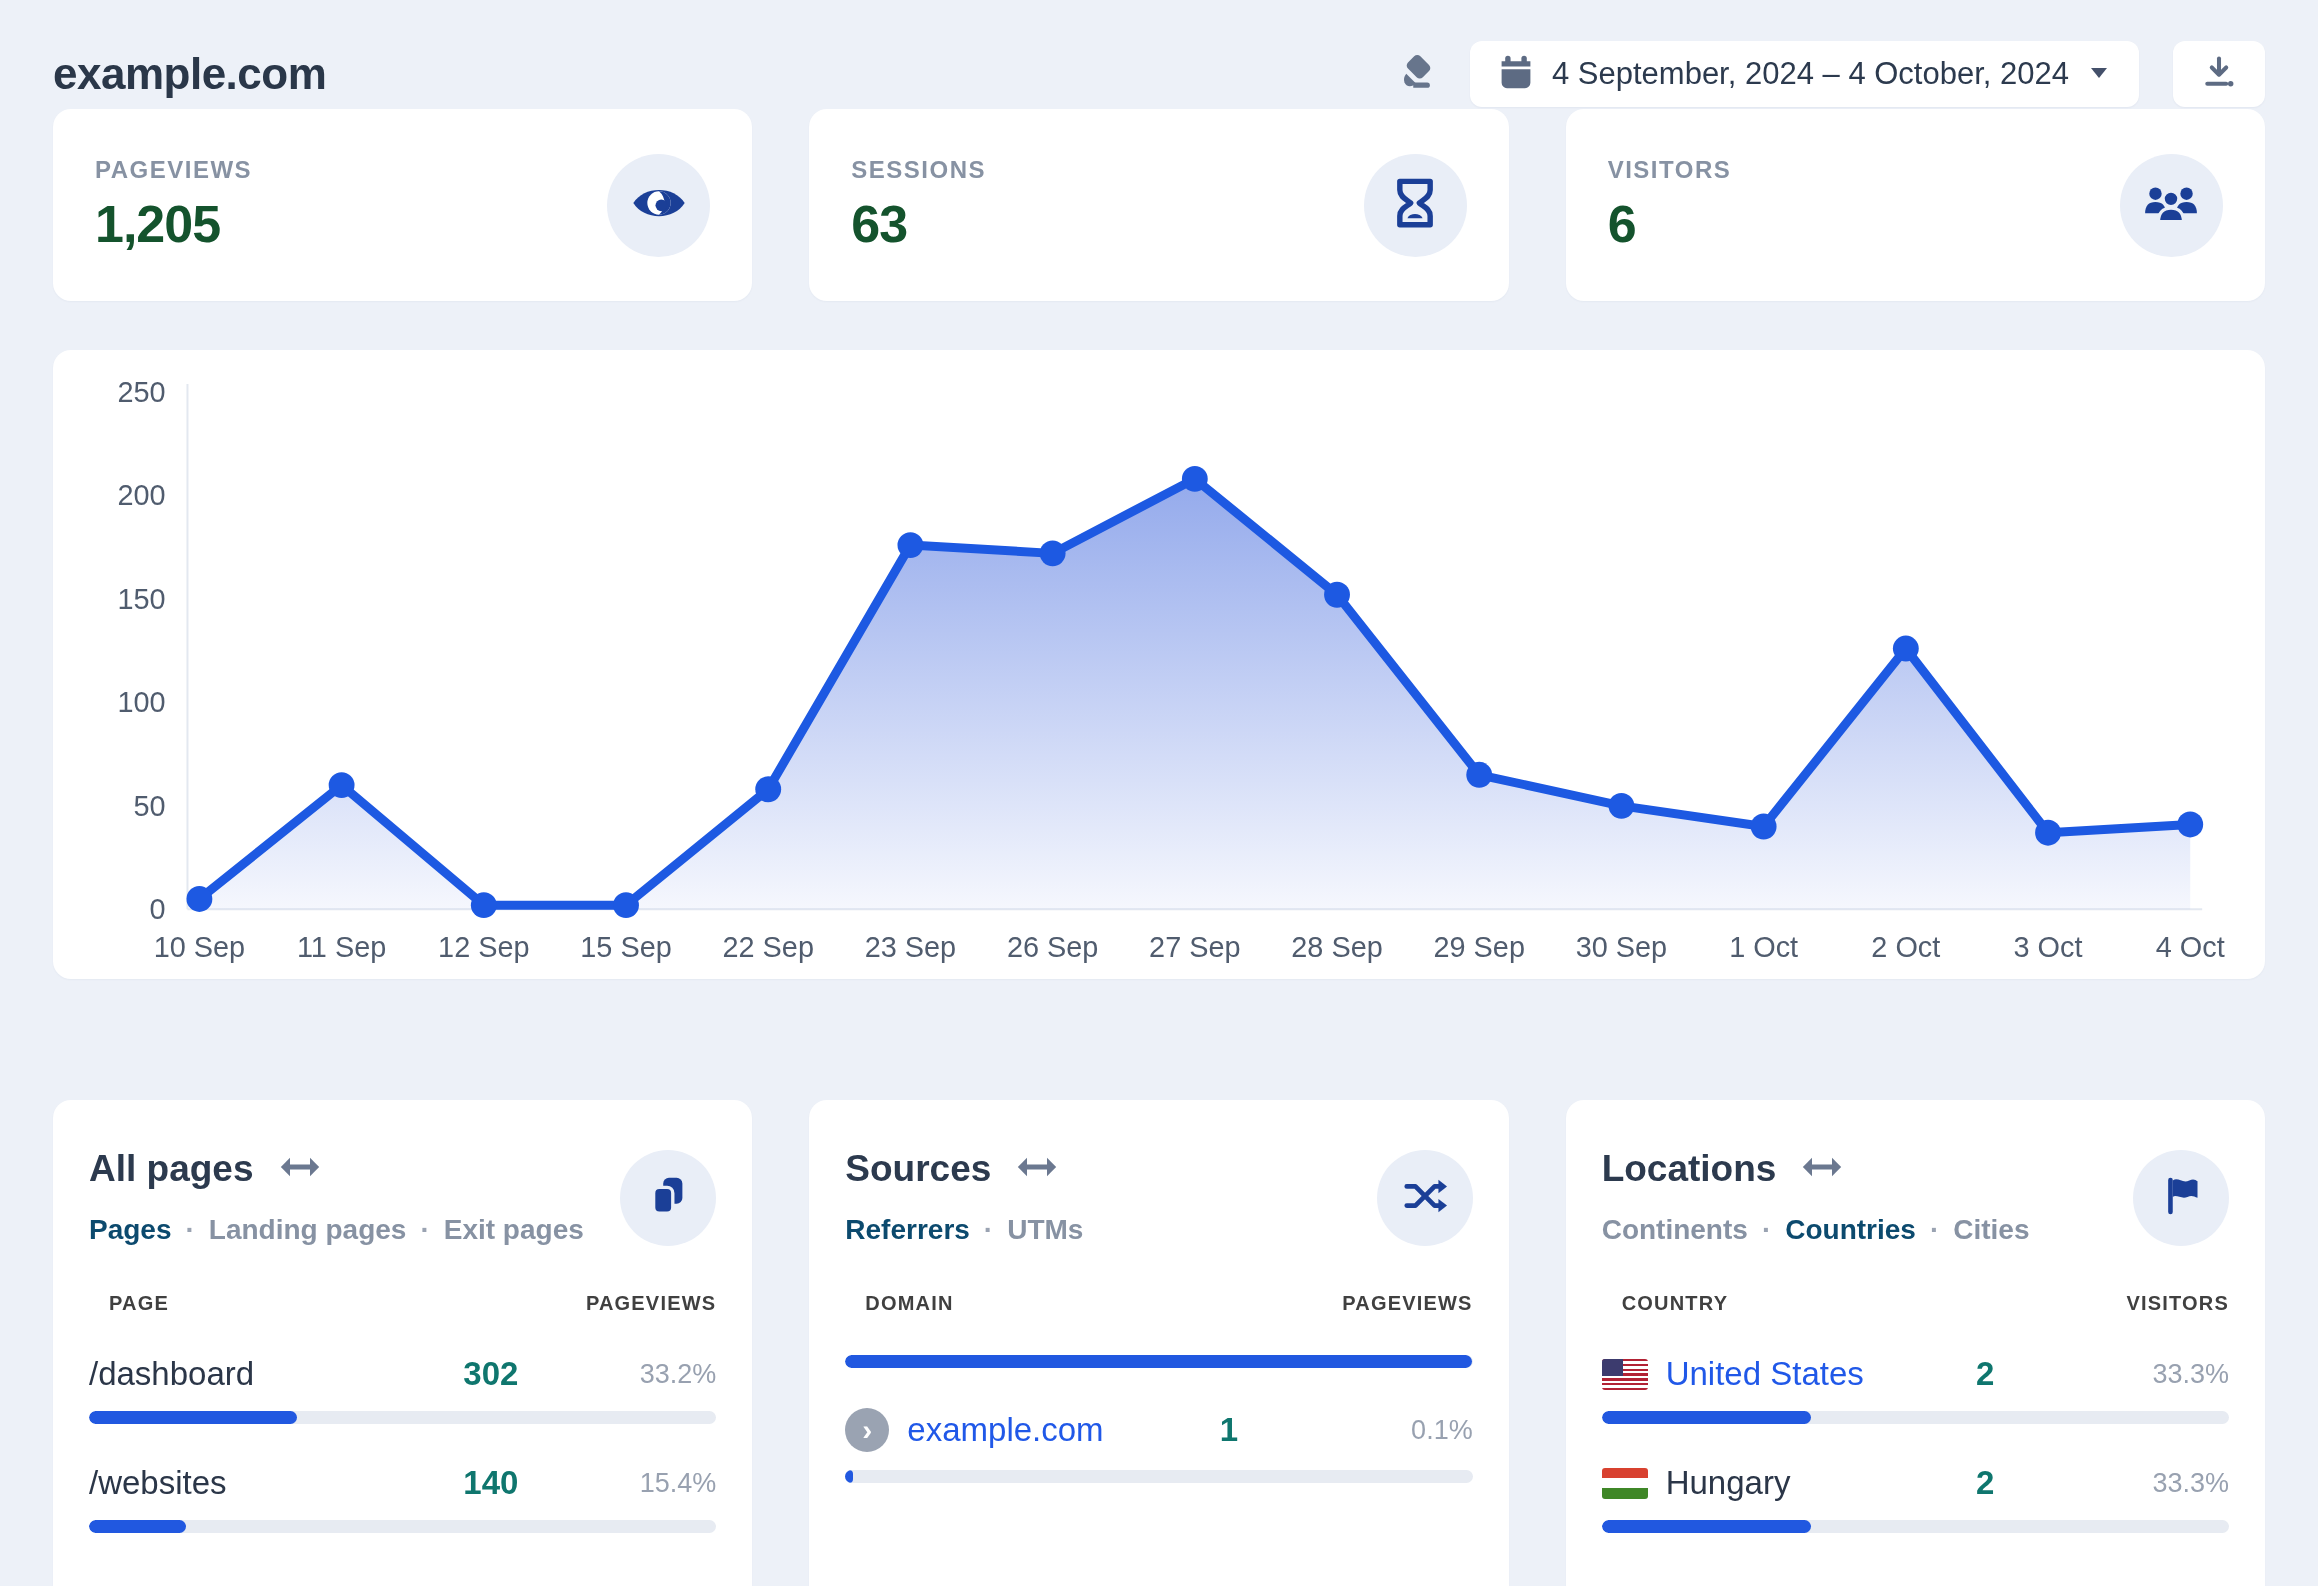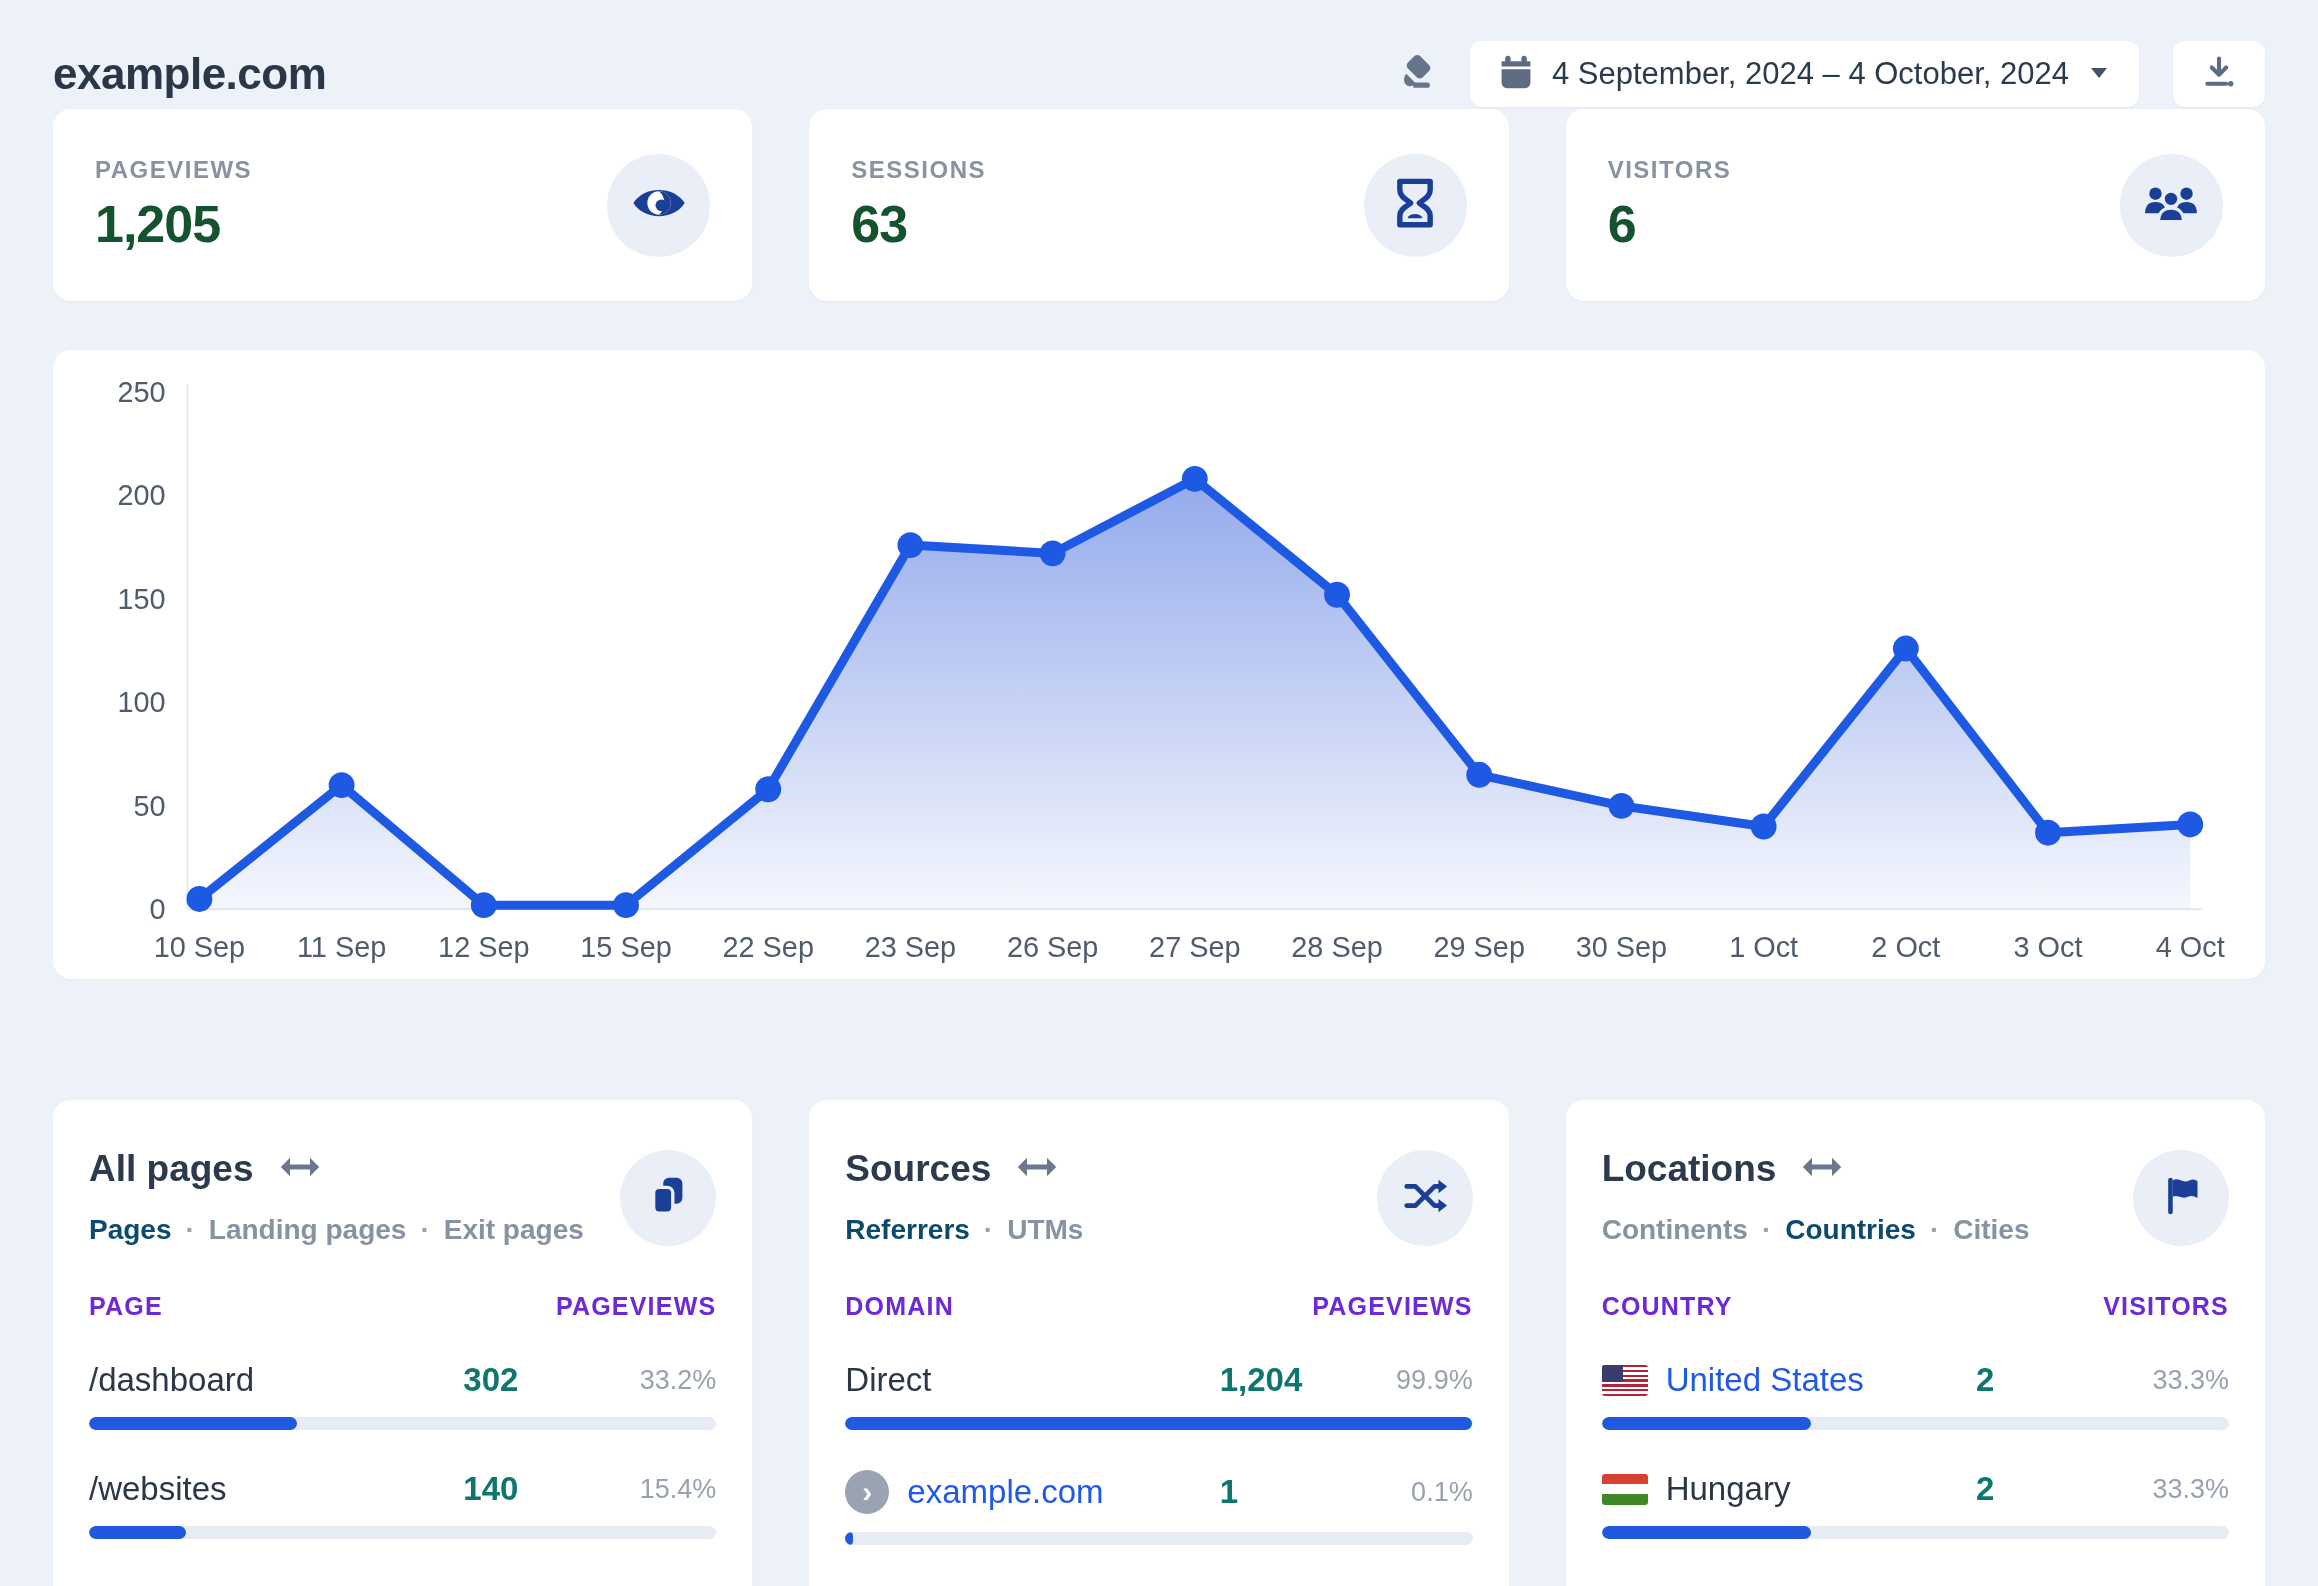--- a/index.html
+++ b/index.html
@@ -37,21 +37,21 @@
   .panel { background:#fff; border-radius:18px; padding:34px 36px 60px 36px; min-height:557px; box-shadow:0 1px 2px rgba(20,40,90,0.04); }
   .panel-head { display:flex; justify-content:space-between; align-items:flex-end; }
   .panel-title-row { display:flex; align-items:center; gap:26px; margin-top:14px; }
   .panel-title { font-size:37px; font-weight:600; color:#2c3a4e; }
   .tabs { display:flex; align-items:center; margin-top:24px; font-size:28px; font-weight:700; }
   .tab { color:#8792a3; cursor:pointer; }
   .tab.active { color:#0c4a6e; }
   .tab + .tab::before { content:"·"; color:#9aa3b2; margin:0 14px; font-weight:700; }
   .panel .icon-circle { width:96px; height:96px; }
 
-  .table-head { display:flex; justify-content:space-between; margin-top:46px; font-size:25px; font-weight:700; letter-spacing:1.2px; color:#6d28d9; }
+  .table-head { display:flex; justify-content:space-between; margin-top:46px; font-size:20px; font-weight:700; letter-spacing:1.2px; color:#404040;margin-left:20px; }
   .row { margin-top:40px; }
   .row-line { display:flex; align-items:center; }
   .row-label { flex:1; font-size:33px; color:#2b3648; display:flex; align-items:center; gap:18px; }
   .row-label.link { color:#2058e8; cursor:pointer; }
   .row-value { font-size:33px; font-weight:600; color:#0f766e; min-width:119px; }
   .row-pct { font-size:27px; color:#98a1b0; width:134px; text-align:right; }
   .bar-track { height:13px; border-radius:8px; background:#e7ebf2; margin-top:18px; overflow:hidden; }
   .bar-fill { height:100%; border-radius:8px; background:#2158e0; }
 
   .chev-circle { width:44px; height:44px; border-radius:50%; background:#9aa3b2; color:#fff; display:flex; align-items:center; justify-content:center; font-size:30px; font-weight:700; flex:none; }
@@ -309,25 +309,20 @@
               </g>
             </svg>
           </span>
         </div>
       </div>
       <div class="table-head">
         <span>DOMAIN</span>
         <span>PAGEVIEWS</span>
       </div>
       <div class="row">
-        <div class="row-line">
-          <span class="row-label">Direct</span>
-          <span class="row-value">1,204</span>
-          <span class="row-pct">99.9%</span>
-        </div>
         <div class="bar-track">
             <div class="bar-fill" style="width: 99.9%;"></div>
           </div>
       </div>
       <div class="row">
         <div class="row-line">
           <span class="row-label link">
             <span class="chev-circle">›</span>
             <span>example.com</span>
           </span>

